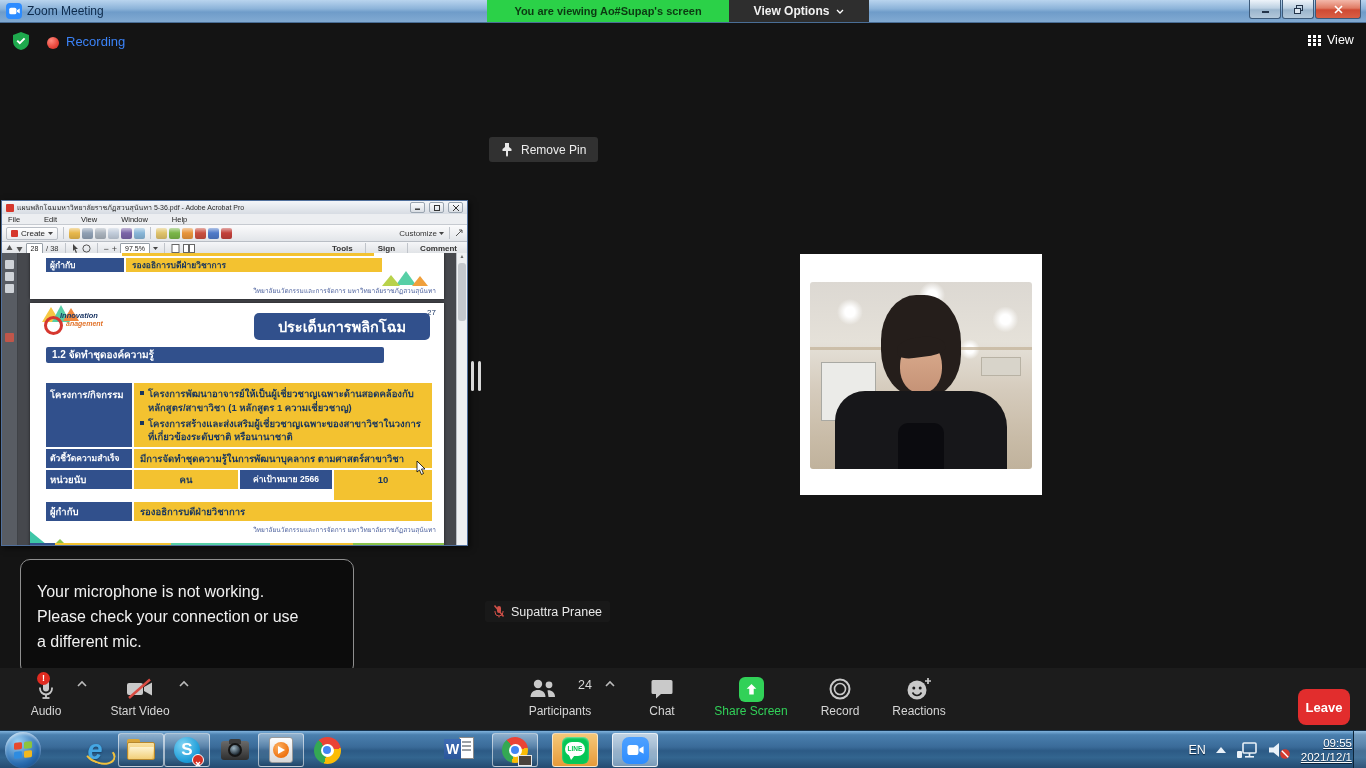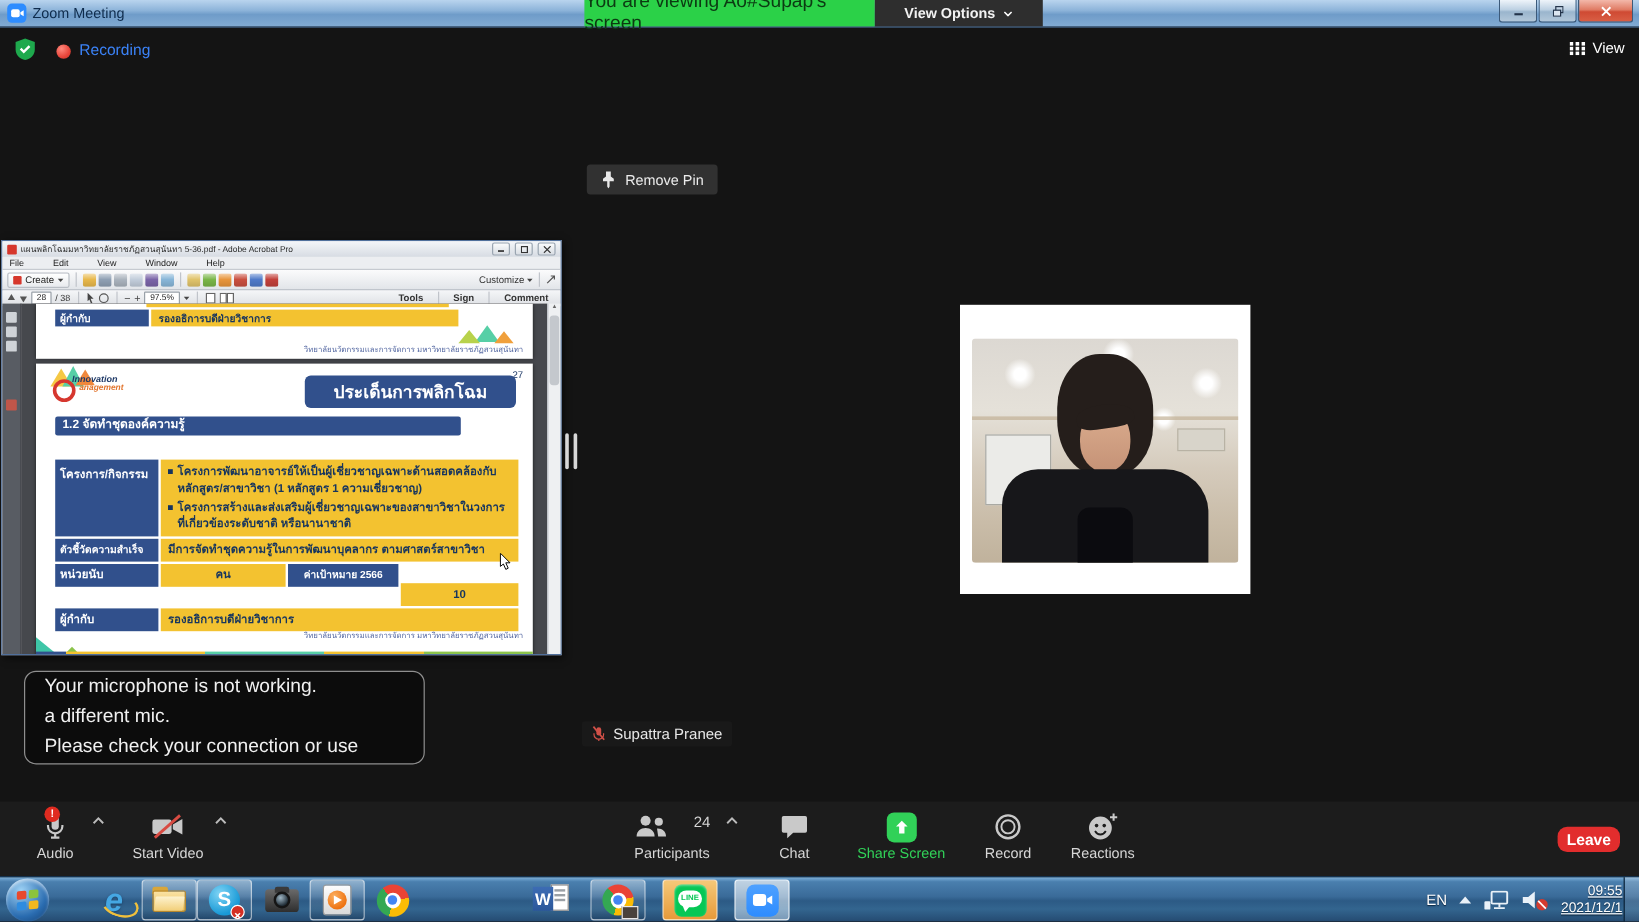--- a/index.html
+++ b/index.html
@@ -7,21 +7,21 @@
        font-family:"Liberation Sans","DejaVu Sans",sans-serif;position:relative;}
   .abs{position:absolute;}
   
   .titlebar{position:absolute;left:0;top:0;width:1366px;height:22px;
     background:linear-gradient(180deg,#b9d4ee 0%,#8cb3d9 40%,#6f9cc9 55%,#82abd3 100%);
     border-bottom:1px solid #4a6e96;}
   .app-title{position:absolute;left:27px;top:4px;font-size:12px;color:#0e2b4c;}
   .zoom-app-ico{position:absolute;left:6px;top:3px;width:16px;height:16px;border-radius:4px;
     background:#2d8cff;display:flex;align-items:center;justify-content:center;}
   .share-banner{position:absolute;left:487px;top:0;width:242px;height:22px;
-    background:var(--banner_green,#2bd148);color:#0c3a12;font-size:16px;font-weight:normal;
+    background:var(--banner_green,#2bd148);color:#0c3a12;font-size:11px;font-weight:bold;
     display:flex;align-items:center;justify-content:center;}
   .view-opts{position:absolute;left:729px;top:0;width:140px;height:22px;background:#2e2e2e;
     color:#f2f2f2;font-size:12px;font-weight:bold;display:flex;align-items:center;justify-content:center;gap:7px;cursor:pointer;}
   .winctl{position:absolute;right:5px;top:0;display:flex;}
   .wbtn{width:30px;height:18px;margin-left:1px;border:1px solid #3c5a7a;border-top:none;
     border-radius:0 0 3px 3px;display:flex;align-items:center;justify-content:center;
     background:linear-gradient(#eef4fa,#bcd0e2 45%,#9ab5cd 55%,#b3c8da);}
   .wbtn.close{width:44px;background:linear-gradient(#f3b8aa,#e07b64 45%,#cf4a33 55%,#d95f45);}
   
   .rec-dot{position:absolute;left:47px;top:37px;width:12px;height:12px;border-radius:50%;
@@ -74,24 +74,24 @@
       radial-gradient(circle at 55% 7%,#ffffff 0 5px,rgba(255,255,255,0) 13px),
       radial-gradient(circle at 88% 20%,#ffffff 0 5px,rgba(255,255,255,0) 13px),
       radial-gradient(circle at 72% 36%,#ffffff 0 4px,rgba(255,255,255,0) 10px),
       linear-gradient(#dcd8d2 0%,#e5e1d9 32%,#d5cbbc 58%,#c9bca8 82%,#c0b29c 100%);}
   
   .zoombar{position:absolute;left:0;top:668px;width:1366px;height:62px;background:#1c1c1c;}
   .zbtn{position:absolute;top:6px;display:flex;flex-direction:column;align-items:center;
     color:#d6d6d6;font-size:12px;cursor:pointer;}
   .zbtn .icn{height:30px;display:flex;align-items:center;position:relative;}
   .caret{position:absolute;top:12px;cursor:pointer;}
-  .leave-btn{position:absolute;left:1298px;top:689px;width:52px;height:21px;background:var(--leave_red,#e22d2d);
+  .leave-btn{position:absolute;left:1298px;top:689px;width:52px;height:36px;background:var(--leave_red,#e22d2d);
     border-radius:8px;color:#fff;font-weight:bold;font-size:13px;display:flex;align-items:center;justify-content:center;cursor:pointer;}
   
-  .mic-tip{position:absolute;left:20px;top:559px;width:300px;padding:1px 16px;background:#0c0c0c;
+  .mic-tip{position:absolute;left:20px;top:559px;width:300px;padding:20px 16px;background:#0c0c0c;
     border:1px solid #8f8f8f;border-radius:10px;color:#f1f1f1;font-size:16px;line-height:1.55;}
   .nametag{position:absolute;left:485px;top:601px;height:21px;background:rgba(26,26,26,.9);border-radius:2px;
     display:flex;align-items:center;gap:6px;padding:0 8px;color:#e8e8e8;font-size:12.5px;}
   .draghandle{position:absolute;left:471px;top:361px;display:flex;gap:4px;cursor:col-resize;}
   .draghandle i{display:block;width:3px;height:30px;background:#d8d8d8;border-radius:2px;}
   
   .taskbar{position:absolute;left:0;top:730px;width:1366px;height:38px;
     background:linear-gradient(180deg,#7fb2dc 0%,#4a7fae 10%,#3a6b99 42%,#2c5a85 52%,#33658f 70%,#23486e 100%);
     border-top:1px solid #15324e;}
   .tbtn{position:absolute;top:2px;width:46px;height:34px;border-radius:3px;
@@ -323,21 +323,21 @@
             </div>
           </div>
           <div style="display:flex;gap:2px;margin-top:2px;">
             <div class="navybar" style="width:86px;height:19px;font-size:8.5px;line-height:19px;padding-left:4px;box-sizing:border-box;">ตัวชี้วัดความสำเร็จ</div>
             <div class="yellowcell" style="flex:1;height:19px;font-size:9.5px;line-height:19px;padding-left:6px;">มีการจัดทำชุดความรู้ในการพัฒนาบุคลากร ตามศาสตร์สาขาวิชา</div>
           </div>
           <div style="display:flex;gap:2px;margin-top:2px;">
             <div class="navybar" style="width:86px;height:19px;font-size:9.5px;line-height:19px;padding-left:4px;box-sizing:border-box;">หน่วยนับ</div>
             <div class="yellowcell" style="width:104px;height:19px;font-size:9.5px;line-height:19px;text-align:center;">คน</div>
             <div class="navybar" style="width:92px;height:19px;font-size:8.5px;line-height:19px;text-align:center;">ค่าเป้าหมาย 2566</div>
-            <div class="yellowcell" style="flex:1;height:19px;font-size:9.5px;line-height:19px;text-align:center;margin-top:16px;">10</div>
+            <div class="yellowcell" style="flex:1;height:30px;font-size:9.5px;line-height:19px;text-align:center;">10</div>
           </div>
           <div style="display:flex;gap:2px;margin-top:2px;">
             <div class="navybar" style="width:86px;height:19px;font-size:9.5px;line-height:19px;padding-left:4px;box-sizing:border-box;">ผู้กำกับ</div>
             <div class="yellowcell" style="flex:1;height:19px;font-size:9.5px;line-height:19px;padding-left:6px;">รองอธิการบดีฝ่ายวิชาการ</div>
           </div>
         </div>
         <div class="slide-footer" style="right:8px;top:222px;">วิทยาลัยนวัตกรรมและการจัดการ มหาวิทยาลัยราชภัฏสวนสุนันทา</div>
         <div class="tri" style="left:0;top:228px;border-right:22px solid transparent;border-bottom:18px solid #3ec6a7;"></div>
         <div class="tri" style="left:18px;top:236px;border-left:12px solid transparent;border-right:12px solid transparent;border-bottom:12px solid #8bc34a;"></div>
         <div class="abs" style="left:0;right:0;top:240px;height:12px;background:linear-gradient(90deg,#31508c 0 6%,#f3c230 6% 34%,#57cfa6 34% 58%,#f3c230 58% 78%,#8bc34a 78% 100%);"></div>
@@ -371,22 +371,22 @@
       <div class="abs" style="left:50%;bottom:76px;transform:translateX(-50%);width:42px;height:54px;background:linear-gradient(#dcae90,#c59276);border-radius:50% 50% 46% 46%;"></div>
       <div class="abs" style="left:50%;bottom:112px;transform:translateX(-50%) rotate(-8deg);width:48px;height:20px;background:#251e1b;border-radius:50% 60% 35% 35%;"></div>
       <div class="abs" style="left:50%;bottom:0;transform:translateX(-50%);width:172px;height:78px;background:#17171a;border-radius:30px 36px 0 0;"></div>
       <div class="abs" style="left:50%;bottom:0;transform:translateX(-50%);width:46px;height:46px;background:#0b0b0f;border-radius:10px 10px 0 0;"></div>
     </div>
   </div>
 </div>
 
 <div class="mic-tip">
   <span style="display:block;">Your microphone is not working.</span>
+  <span style="display:block;">Please check your connection or use</span>
   <span style="display:block;">a different mic.</span>
-  <span style="display:block;">Please check your connection or use</span>
 </div>
 
 <div class="nametag">
   <svg width="12" height="13" viewBox="0 0 12 13">
     <rect x="4" y="1" width="4" height="7" rx="2" fill="#d05048"></rect>
     <path d="M2 6v1a4 4 0 0 0 8 0V6" stroke="#d05048" fill="none"></path>
     <line x1="6" y1="11" x2="6" y2="12.5" stroke="#d05048"></line>
     <line x1="1.5" y1="0.5" x2="10.5" y2="11.5" stroke="#d05048" stroke-width="1.4"></line>
   </svg>
   <span>Supattra Pranee</span>

